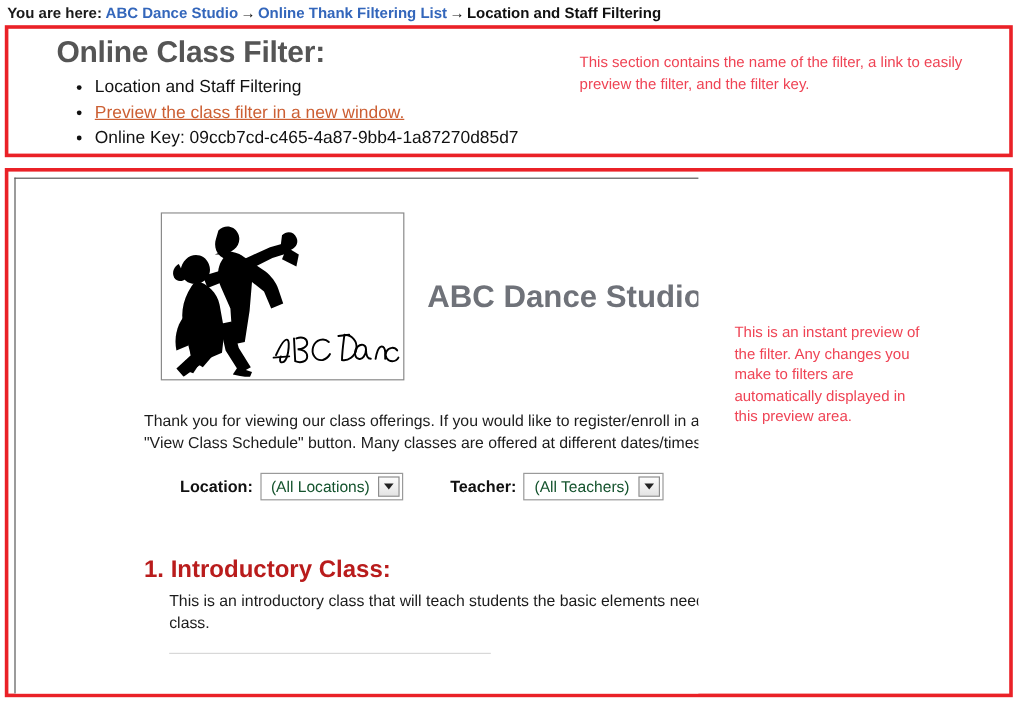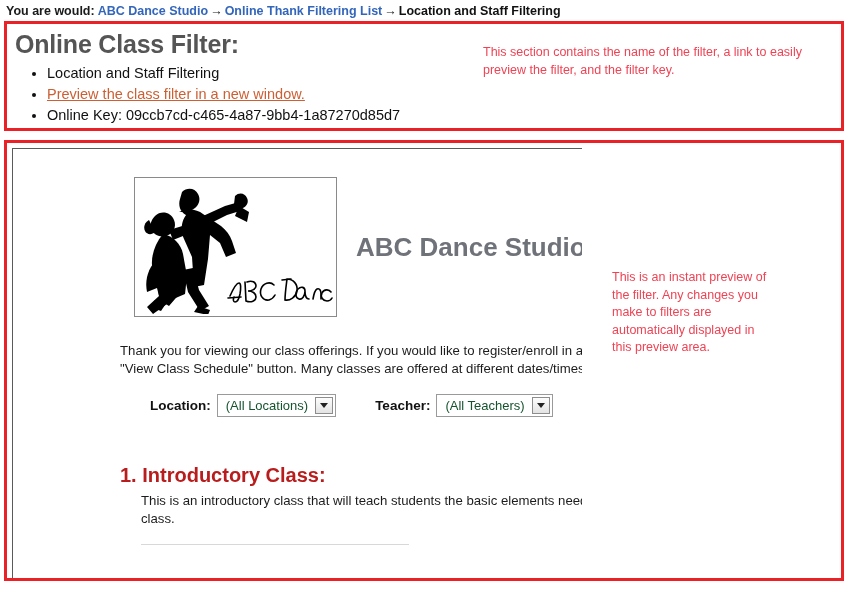--- a/index.html
+++ b/index.html
@@ -43,20 +43,21 @@
   
   .red-box {
     border: 3px solid #ea2127;
     box-sizing: border-box;
     position: relative;
     background: #ffffff;
   }
   .box-filter {
     margin: 3px 5px 0 4px;
     height: 110px;
+    padding-left: 32px;
   }
   .box-preview {
     margin: 9px 5px 0 4px;
     height: 441px;
     overflow: hidden;
   }
 
   
   .filter-inner {
     padding: 4px 0 0 8px;
@@ -225,21 +226,21 @@
     width: 268px;
     height: 1px;
     background: #d8d8d8;
     border: 0;
   }
 </style>
 </head>
 <body>
 
 <div class="breadcrumb">
-  <span>You are would:</span>
+  <span>You are here:</span>
   <a href="#" class="bc-link">ABC Dance Studio</a><span class="bc-sep">→</span><a href="#" class="bc-link">Online Thank Filtering List</a><span class="bc-sep">→</span><span class="bc-current">Location and Staff Filtering</span>
 </div>
 
 <div class="red-box box-filter">
   <div class="filter-inner">
     <h1 class="page-heading">Online Class Filter:</h1>
     <ul class="filter-list">
       <li>Location and Staff Filtering</li>
       <li>
         <a href="#" class="preview-link">Preview the class filter in a new window.</a>

